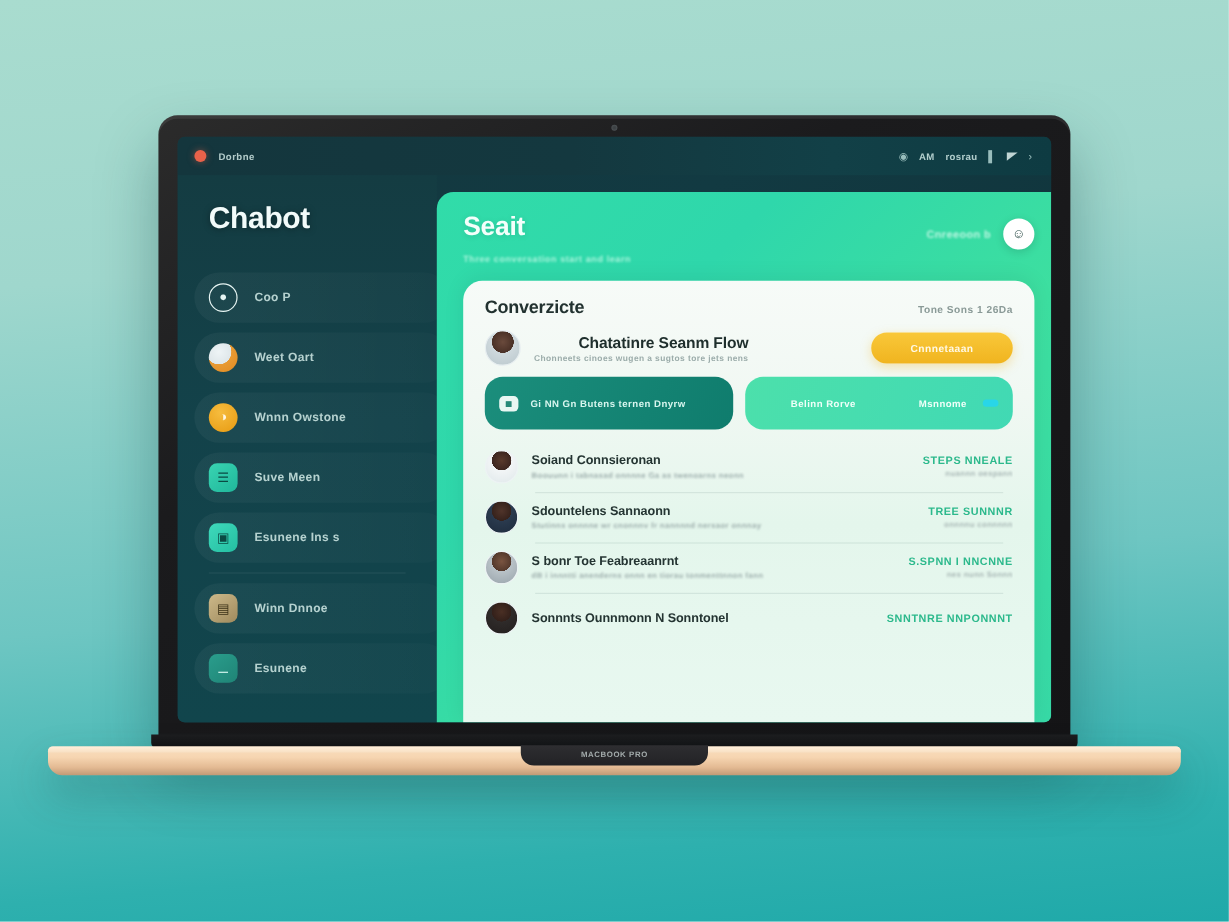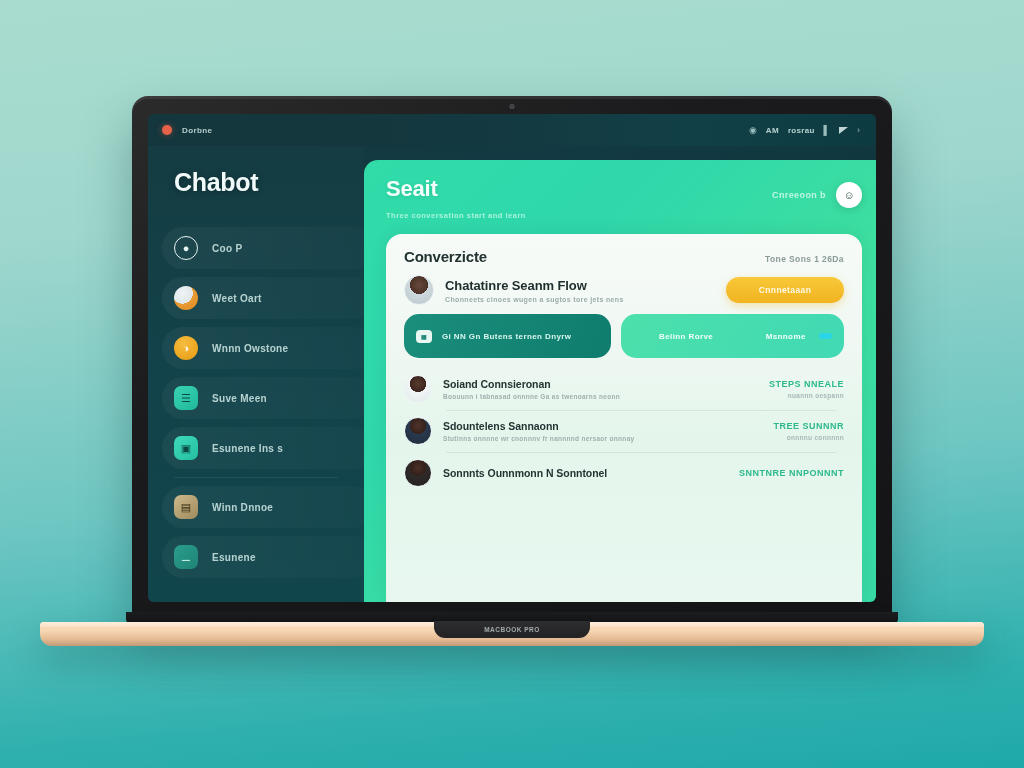--- a/index.html
+++ b/index.html
@@ -107,21 +107,21 @@
   .card-head { display:flex; align-items:baseline; }
   .card-title { font-size:15px; font-weight:800; color:#223230; letter-spacing:-.2px; filter:blur(.3px); }
   .card-head-right { margin-left:auto; font-size:8.5px; font-weight:700; color:#8a9a97;
                      filter:blur(.6px); letter-spacing:.4px; }
 
   .feature { margin-top:10px; display:flex; align-items:center; gap:11px; }
   .feat-avatar { width:30px; height:30px; border-radius:50%; flex:0 0 30px;
                  background:radial-gradient(circle at 50% 32%,#6a4a3c 0%,#4a3127 38%,#cfd9dd 39%,#b9c7cc 100%);
                  border:1.5px solid #e7eef0; filter:blur(.4px); }
   .feat-text { min-width:0; }
-  .feat-title { font-size:13px; font-weight:800; color:#1e2e2c; letter-spacing:-.1px; filter:blur(.25px); }
+  .feat-title { font-size:13px; font-weight:800; color:#1e2e2c; letter-spacing:-.1px; filter:blur(.25px);text-align:right; }
   .feat-sub { margin-top:3px; font-size:7px; font-weight:600; color:#9bacaa; filter:blur(.65px); letter-spacing:.35px; }
   .feat-btn { margin-left:auto; height:26px; min-width:118px; border-radius:14px; border:none;
               background:linear-gradient(180deg,#f9c83a,#f0b41f);
               color:#fff9e6; font-size:8.5px; font-weight:700; filter:blur(.5px);
               box-shadow:0 3px 9px rgba(240,180,31,.35); letter-spacing:.4px; }
 
   .pill-row { margin-top:9px; display:flex; gap:10px; }
   .pill {
     height:44px; border-radius:15px; display:flex; align-items:center; padding:0 12px; border:none;
     font-size:8px; font-weight:700; letter-spacing:.4px; filter:blur(.5px);
@@ -293,20 +293,31 @@
                 <span class="row-text">
                   <span class="row-title" style="display:block">Sdountelens Sannaonn</span>
                   <span class="row-sub" style="display:block">Stutinns onnnne wr cnonnnv fr nannnnd nersaor onnnay</span>
                 </span>
                 <span class="row-right">
                   <span class="row-status" style="display:block">TREE SUNNNR</span>
                   <span class="row-meta" style="display:block">onnnnu connnnn</span>
                 </span>
               </div>
 
+              <div class="row">
+                <span class="row-avatar av3"></span>
+                <span class="row-text">
+                  <span class="row-title" style="display:block">S bonr Toe Feabreaanrnt</span>
+                  <span class="row-sub" style="display:block">dB i innntti anenderns onnn en tiorau tonmenttnnon fann</span>
+                </span>
+                <span class="row-right">
+                  <span class="row-status" style="display:block">S.SPNN I NNCNNE</span>
+                  <span class="row-meta" style="display:block">nes nunn Sonnn</span>
+                </span>
+              </div>
 
               <div class="row">
                 <span class="row-avatar av4"></span>
                 <span class="row-text">
                   <span class="row-title" style="display:block">Sonnnts Ounnmonn N Sonntonel</span>
                 </span>
                 <span class="row-right">
                   <span class="row-status" style="display:block">SNNTNRE NNPONNNT</span>
                 </span>
               </div>

